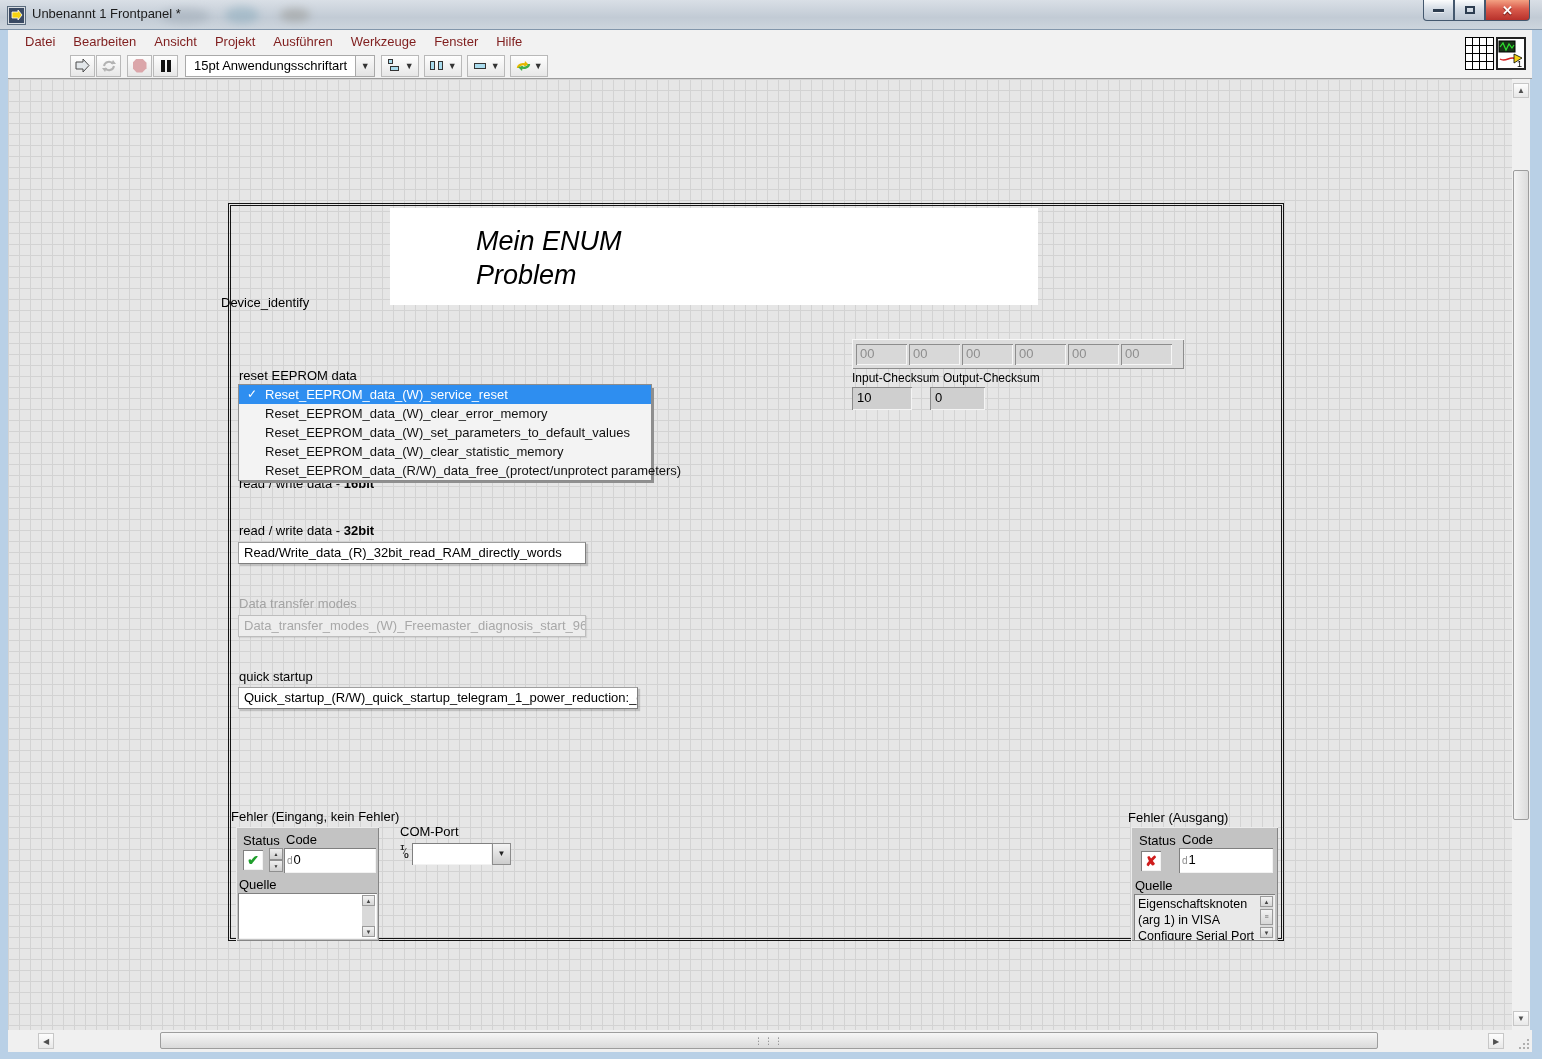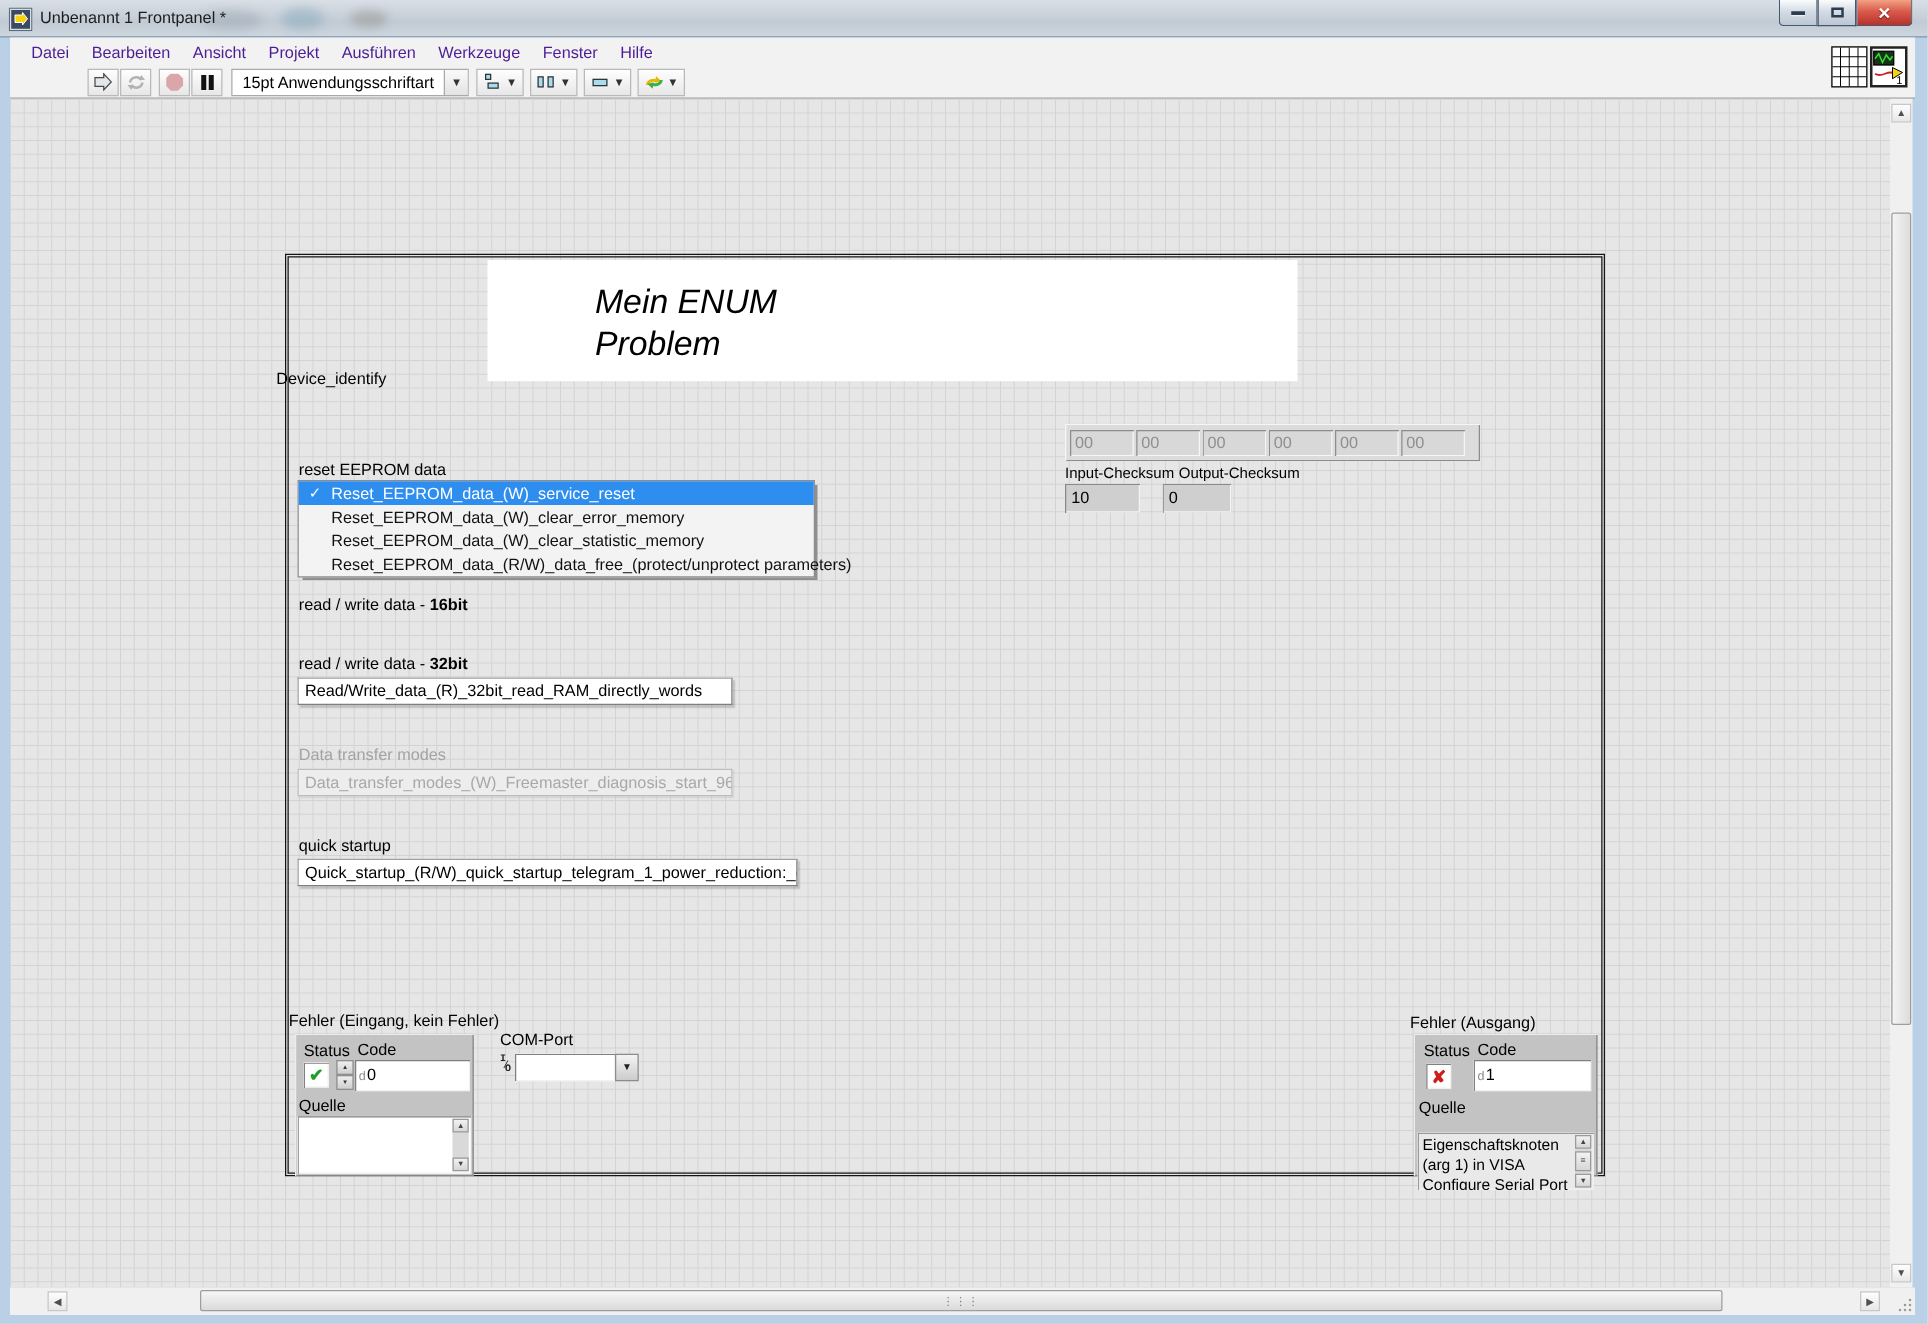--- a/index.html
+++ b/index.html
@@ -20,21 +20,21 @@
     background:linear-gradient(#fbfcfd,#d4dce5 45%,#bcc7d3); }
   .win-btn.min { border-radius:0 0 0 4px; }
   .win-btn.close { width:45px; border-radius:0 0 4px 0;
     background:linear-gradient(#f3a183,#d95b4c 45%,#b8312b); }
   .glyph-min { width:11px; height:3px; background:#2d3d50; box-shadow:0 1px 0 rgba(255,255,255,.6); }
   .glyph-max { width:10px; height:8px; border:2px solid #2d3d50; background:transparent; }
   .glyph-close { color:#fff; font-weight:bold; font-size:13px; text-shadow:0 1px 1px #5e100d; }
 
   .menubar { position:absolute; left:8px; top:30px; width:1524px; height:22px;
     background:#f2f2f2; display:flex; align-items:center; padding-left:8px; }
-  .menu-item { font-size:13px; color:#4c1d95; padding:2px 9px; }
+  .menu-item { font-size:13px; color:#7f1d1d; padding:2px 9px; }
 
   .toolbar { position:absolute; left:8px; top:52px; width:1524px; height:27px;
     background:#f2f2f2; border-bottom:1px solid #9b9b9b; }
   .tb-row { position:absolute; left:62px; top:2px; display:flex; align-items:center; height:23px; }
   .tb-btn { width:25px; height:22px; border:1px solid #b9b9b9; background:linear-gradient(#fefefe,#e7e7e7);
     display:flex; align-items:center; justify-content:center; margin-right:1px; }
   .tb-gap { width:5px; }
   .font-box { height:22px; border:1px solid #a9a9a9; background:#fff; display:flex; align-items:center; margin:0 6px; }
   .font-box .fname { font-size:13px; padding:0 8px; white-space:nowrap; }
   .font-box .farrow { width:19px; height:100%; border-left:1px solid #a9a9a9;
@@ -117,21 +117,21 @@
     box-shadow:inset 1px 1px 0 #808080, inset -1px -1px 0 #f2f2f2;
     font-size:13px; line-height:23px; padding-left:3px; }
   .code-field.ind { background:#ffffff; }
   .radix { color:#8a8a8a; font-size:10px; margin-right:1px; }
   .spinner { position:absolute; width:14px; height:24px; display:flex; flex-direction:column; }
   .spin-btn { flex:1; background:linear-gradient(#efefef,#cfcfcf); border:1px solid #8f8f8f;
     display:flex; align-items:center; justify-content:center; font-size:5px; color:#333; }
   .txt-area { position:absolute; background:#fff;
     box-shadow:inset 1px 1px 0 #808080, inset -1px -1px 0 #f2f2f2;
     font-size:12.5px; line-height:16px; padding:2px 2px 0 4px; overflow:hidden; }
-  .txt-area.ind { background:#e9e9e9;margin-top:12px; }
+  .txt-area.ind { background:#e9e9e9; }
   .mini-scroll { position:absolute; top:2px; bottom:2px; right:2px; width:13px; background:#d9d9d9;
     display:flex; flex-direction:column; justify-content:space-between; }
   .ms-btn { height:11px; background:linear-gradient(#f2f2f2,#d6d6d6); border:1px solid #9a9a9a;
     font-size:6px; color:#444; display:flex; align-items:center; justify-content:center; }
   .ms-thumb { height:16px; margin:0; background:linear-gradient(#f2f2f2,#d6d6d6); border:1px solid #9a9a9a;
     display:flex; align-items:center; justify-content:center; font-size:7px; color:#666; }
 
   
   .io-wrap { position:absolute; left:390px; top:763px; display:flex; align-items:center; height:23px; }
   .io-glyph { width:14px; height:23px; position:relative; font-size:8px; font-weight:bold; color:#222;
@@ -285,20 +285,21 @@
 
   <div class="lv-label" style="left:213px;top:216px;">Device_identify</div>
 
   <div class="lv-label" style="left:231px;top:289px;">reset EEPROM data</div>
   <div class="ring-menu">
     <div class="ring-item sel">
       <span class="check">✓</span>
       <span>Reset_EEPROM_data_(W)_service_reset</span>
     </div>
     <div class="ring-item"><span>Reset_EEPROM_data_(W)_clear_error_memory</span></div>
+    <div class="ring-item"><span>Reset_EEPROM_data_(W)_set_parameters_to_default_values</span></div>
     <div class="ring-item"><span>Reset_EEPROM_data_(W)_clear_statistic_memory</span></div>
     <div class="ring-item"><span>Reset_EEPROM_data_(R/W)_data_free_(protect/unprotect parameters)</span></div>
   </div>
 
   <div class="lv-label" style="left:231px;top:397px;z-index:1;"><span>read / write data - </span><b>16bit</b></div>
 
   <div class="lv-label" style="left:231px;top:444px;"><span>read / write data - </span><b>32bit</b></div>
   <div class="lv-combo" style="left:230px;top:463px;width:348px;">Read/Write_data_(R)_32bit_read_RAM_directly_words</div>
 
   <div class="lv-label dis" style="left:231px;top:517px;">Data transfer modes</div>

